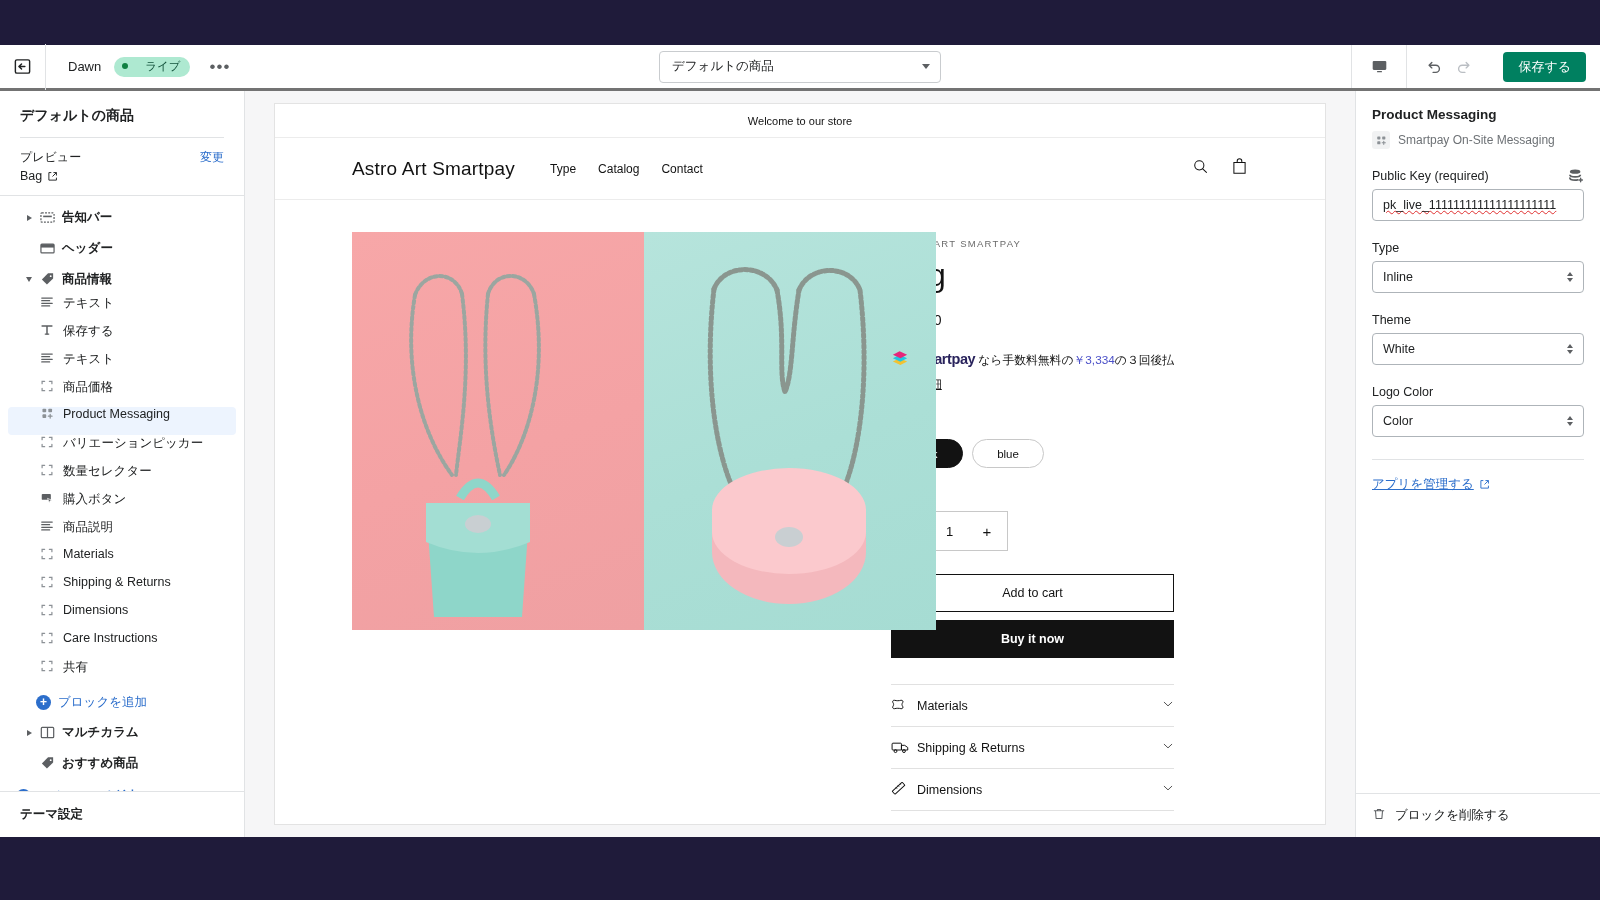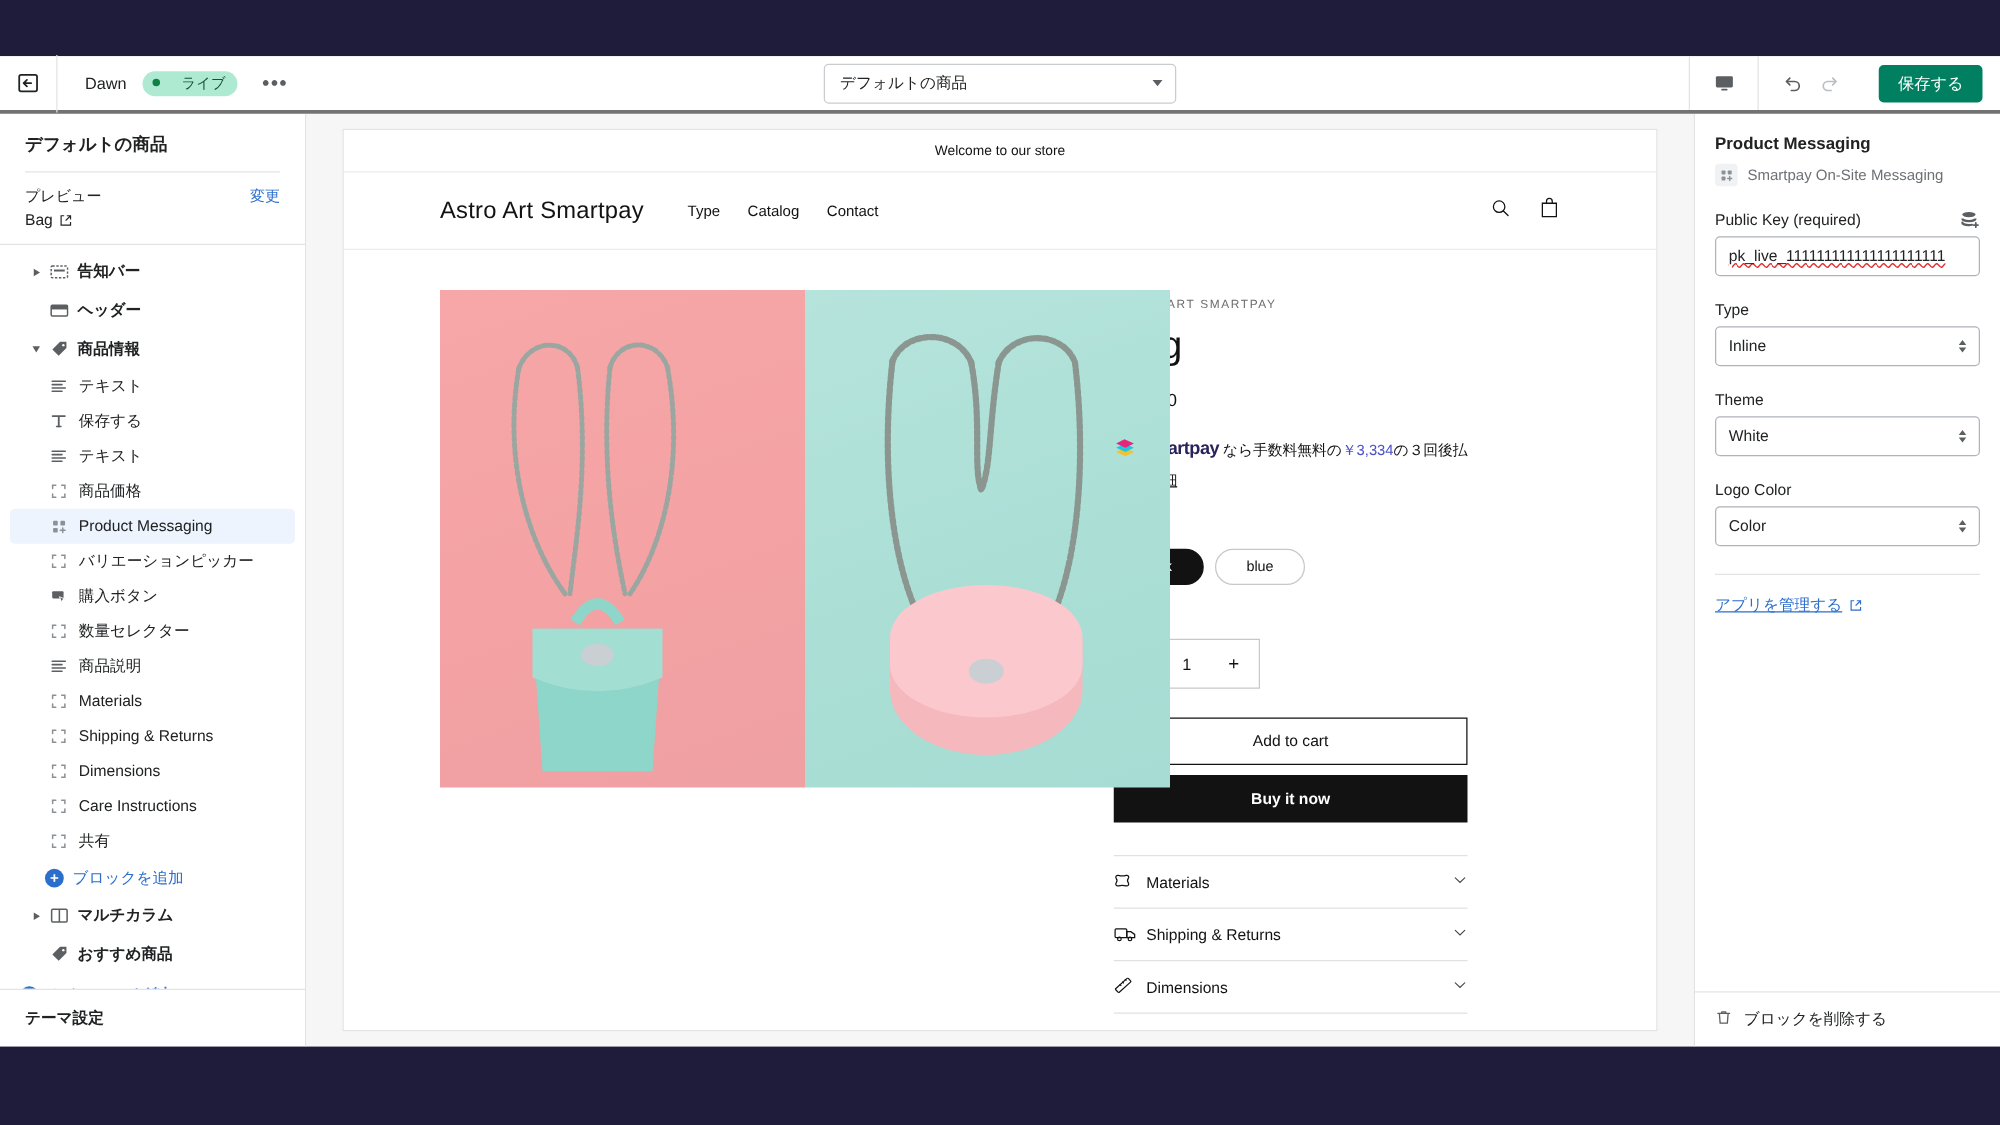--- a/index.html
+++ b/index.html
@@ -168,21 +168,21 @@
   }
   .sec-icon {
     width: 22px; flex: 0 0 22px;
     display: flex; align-items: center; justify-content: center;
     color: #5c5f62;
   }
   .sec-label { font-weight: 600; margin-left: 4px; }
   .sec-row.no-arrow .sec-arrow { visibility: hidden; }
 
   .blk-row {
-    display: flex; align-items: center;
+    display: flex; align-items: flex-start;
     height: 28px;
     margin: 0 8px;
     padding-left: 28px;
     font-size: 12.5px;
     color: #202223;
     border-radius: 4px;
     cursor: pointer;
   }
   .blk-row.selected { background: #edf4fe; }
   .blk-icon {
@@ -569,33 +569,33 @@
               <span class="blk-icon">
                 <svg width="14" height="14" viewBox="0 0 16 16" fill="none">
                   <path d="M2.4 5.4V2.6h2.9M10.7 2.6h2.9v2.8M13.6 10.6v2.8h-2.9M5.3 13.4H2.4v-2.8" stroke="#8c9196" stroke-width="1.4" stroke-linecap="round"></path>
                 </svg>
               </span>
               <span class="blk-label">バリエーションピッカー</span>
             </div>
             <div class="blk-row">
               <span class="blk-icon">
                 <svg width="14" height="14" viewBox="0 0 16 16" fill="none">
+                  <path d="M2.4 5.4V2.6h2.9M10.7 2.6h2.9v2.8M13.6 10.6v2.8h-2.9M5.3 13.4H2.4v-2.8" stroke="#8c9196" stroke-width="1.4" stroke-linecap="round"></path>
+                </svg>
+              </span>
+              <span class="blk-label">数量セレクター</span>
+            </div>
+            <div class="blk-row">
+              <span class="blk-icon">
+                <svg width="14" height="14" viewBox="0 0 16 16" fill="none">
                   <rect x="2" y="3.4" width="10.4" height="6.6" rx="1" fill="#5c5f62"></rect>
                   <path d="M8.6 8.4l5 2.2-2.1.7-.9 2.1-2-5Z" fill="#5c5f62" stroke="#fff" stroke-width=".8"></path>
                 </svg>
               </span>
               <span class="blk-label">購入ボタン</span>
-            </div>
-            <div class="blk-row">
-              <span class="blk-icon">
-                <svg width="14" height="14" viewBox="0 0 16 16" fill="none">
-                  <path d="M2.4 5.4V2.6h2.9M10.7 2.6h2.9v2.8M13.6 10.6v2.8h-2.9M5.3 13.4H2.4v-2.8" stroke="#8c9196" stroke-width="1.4" stroke-linecap="round"></path>
-                </svg>
-              </span>
-              <span class="blk-label">数量セレクター</span>
             </div>
             <div class="blk-row">
               <span class="blk-icon">
                 <svg width="14" height="14" viewBox="0 0 16 16" fill="none">
                   <path d="M2 3.5h12M2 6.5h9M2 9.5h12M2 12.5h9" stroke="#5c5f62" stroke-width="1.4" stroke-linecap="round"></path>
                 </svg>
               </span>
               <span class="blk-label">商品説明</span>
             </div>
             <div class="blk-row">

